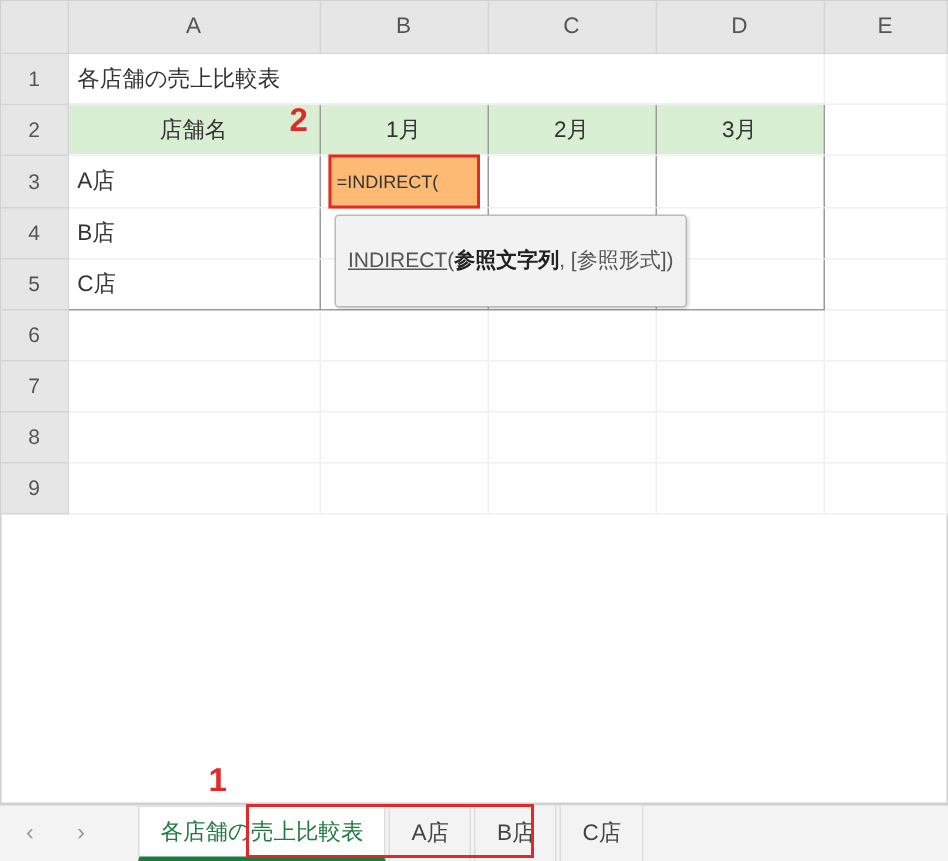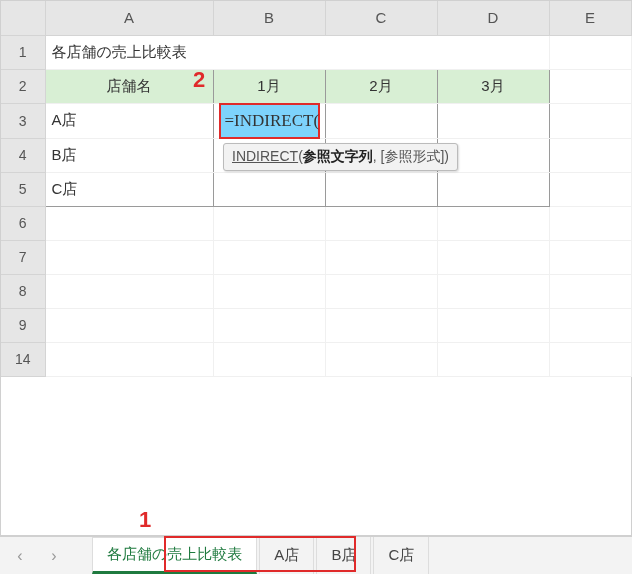--- a/index.html
+++ b/index.html
@@ -60,44 +60,43 @@
   }
   .txt-left { text-align: left; }
   .formula-cell {
     padding: 0;
   }
   .formula-box {
     position: relative;
     margin: -1px;
     height: 36px;
     border: 2px solid #e02a2a;
-    background: #7dd3fc;
+    background: #fdba74;
     display: flex;
     align-items: center;
     padding: 0 4px;
-    font-size: 17px;
+    font-size: 12px;
     color: #333;
     white-space: nowrap;
-    font-family: Liberation Serif, serif;
   }
   .annot {
     position: absolute;
     color: #e02a2a;
     font-weight: bold;
     font-size: 22px;
     pointer-events: none;
   }
   .tooltip {
     position: absolute;
     left: 222px;
     top: 142px;
     background: #f2f2f2;
     border: 1px solid #bbb;
     border-radius: 3px;
-    padding: 4px 8px;
+    padding: 21px 8px;
     font-size: 14px;
     color: #555;
     box-shadow: 1px 1px 2px rgba(0,0,0,0.15);
     white-space: nowrap;
     z-index: 5;
   }
   .tooltip .fn { text-decoration: underline; }
   .tooltip b { font-weight: bold; color: #222; }
   .tabbar {
     height: 38px;
@@ -224,28 +223,20 @@
             <td class="cell"></td>
           </tr>
       <tr>
             <th class="rowhdr">9</th>
             <td class="cell"></td>
             <td class="cell"></td>
             <td class="cell"></td>
             <td class="cell"></td>
             <td class="cell"></td>
           </tr>
-      <tr>
-            <th class="rowhdr">14</th>
-            <td class="cell"></td>
-            <td class="cell"></td>
-            <td class="cell"></td>
-            <td class="cell"></td>
-            <td class="cell"></td>
-          </tr>
     </tbody>
       </table>
 
     <div class="tooltip">
       <span class="fn">INDIRECT</span>(<b>参照文字列</b>, <span>[参照形式]</span>)
     </div>
 
     <div class="annot" style="left:192px; top:66px;">2</div>
     <div class="annot" style="left:138px; top:506px;">1</div>
   </div>

